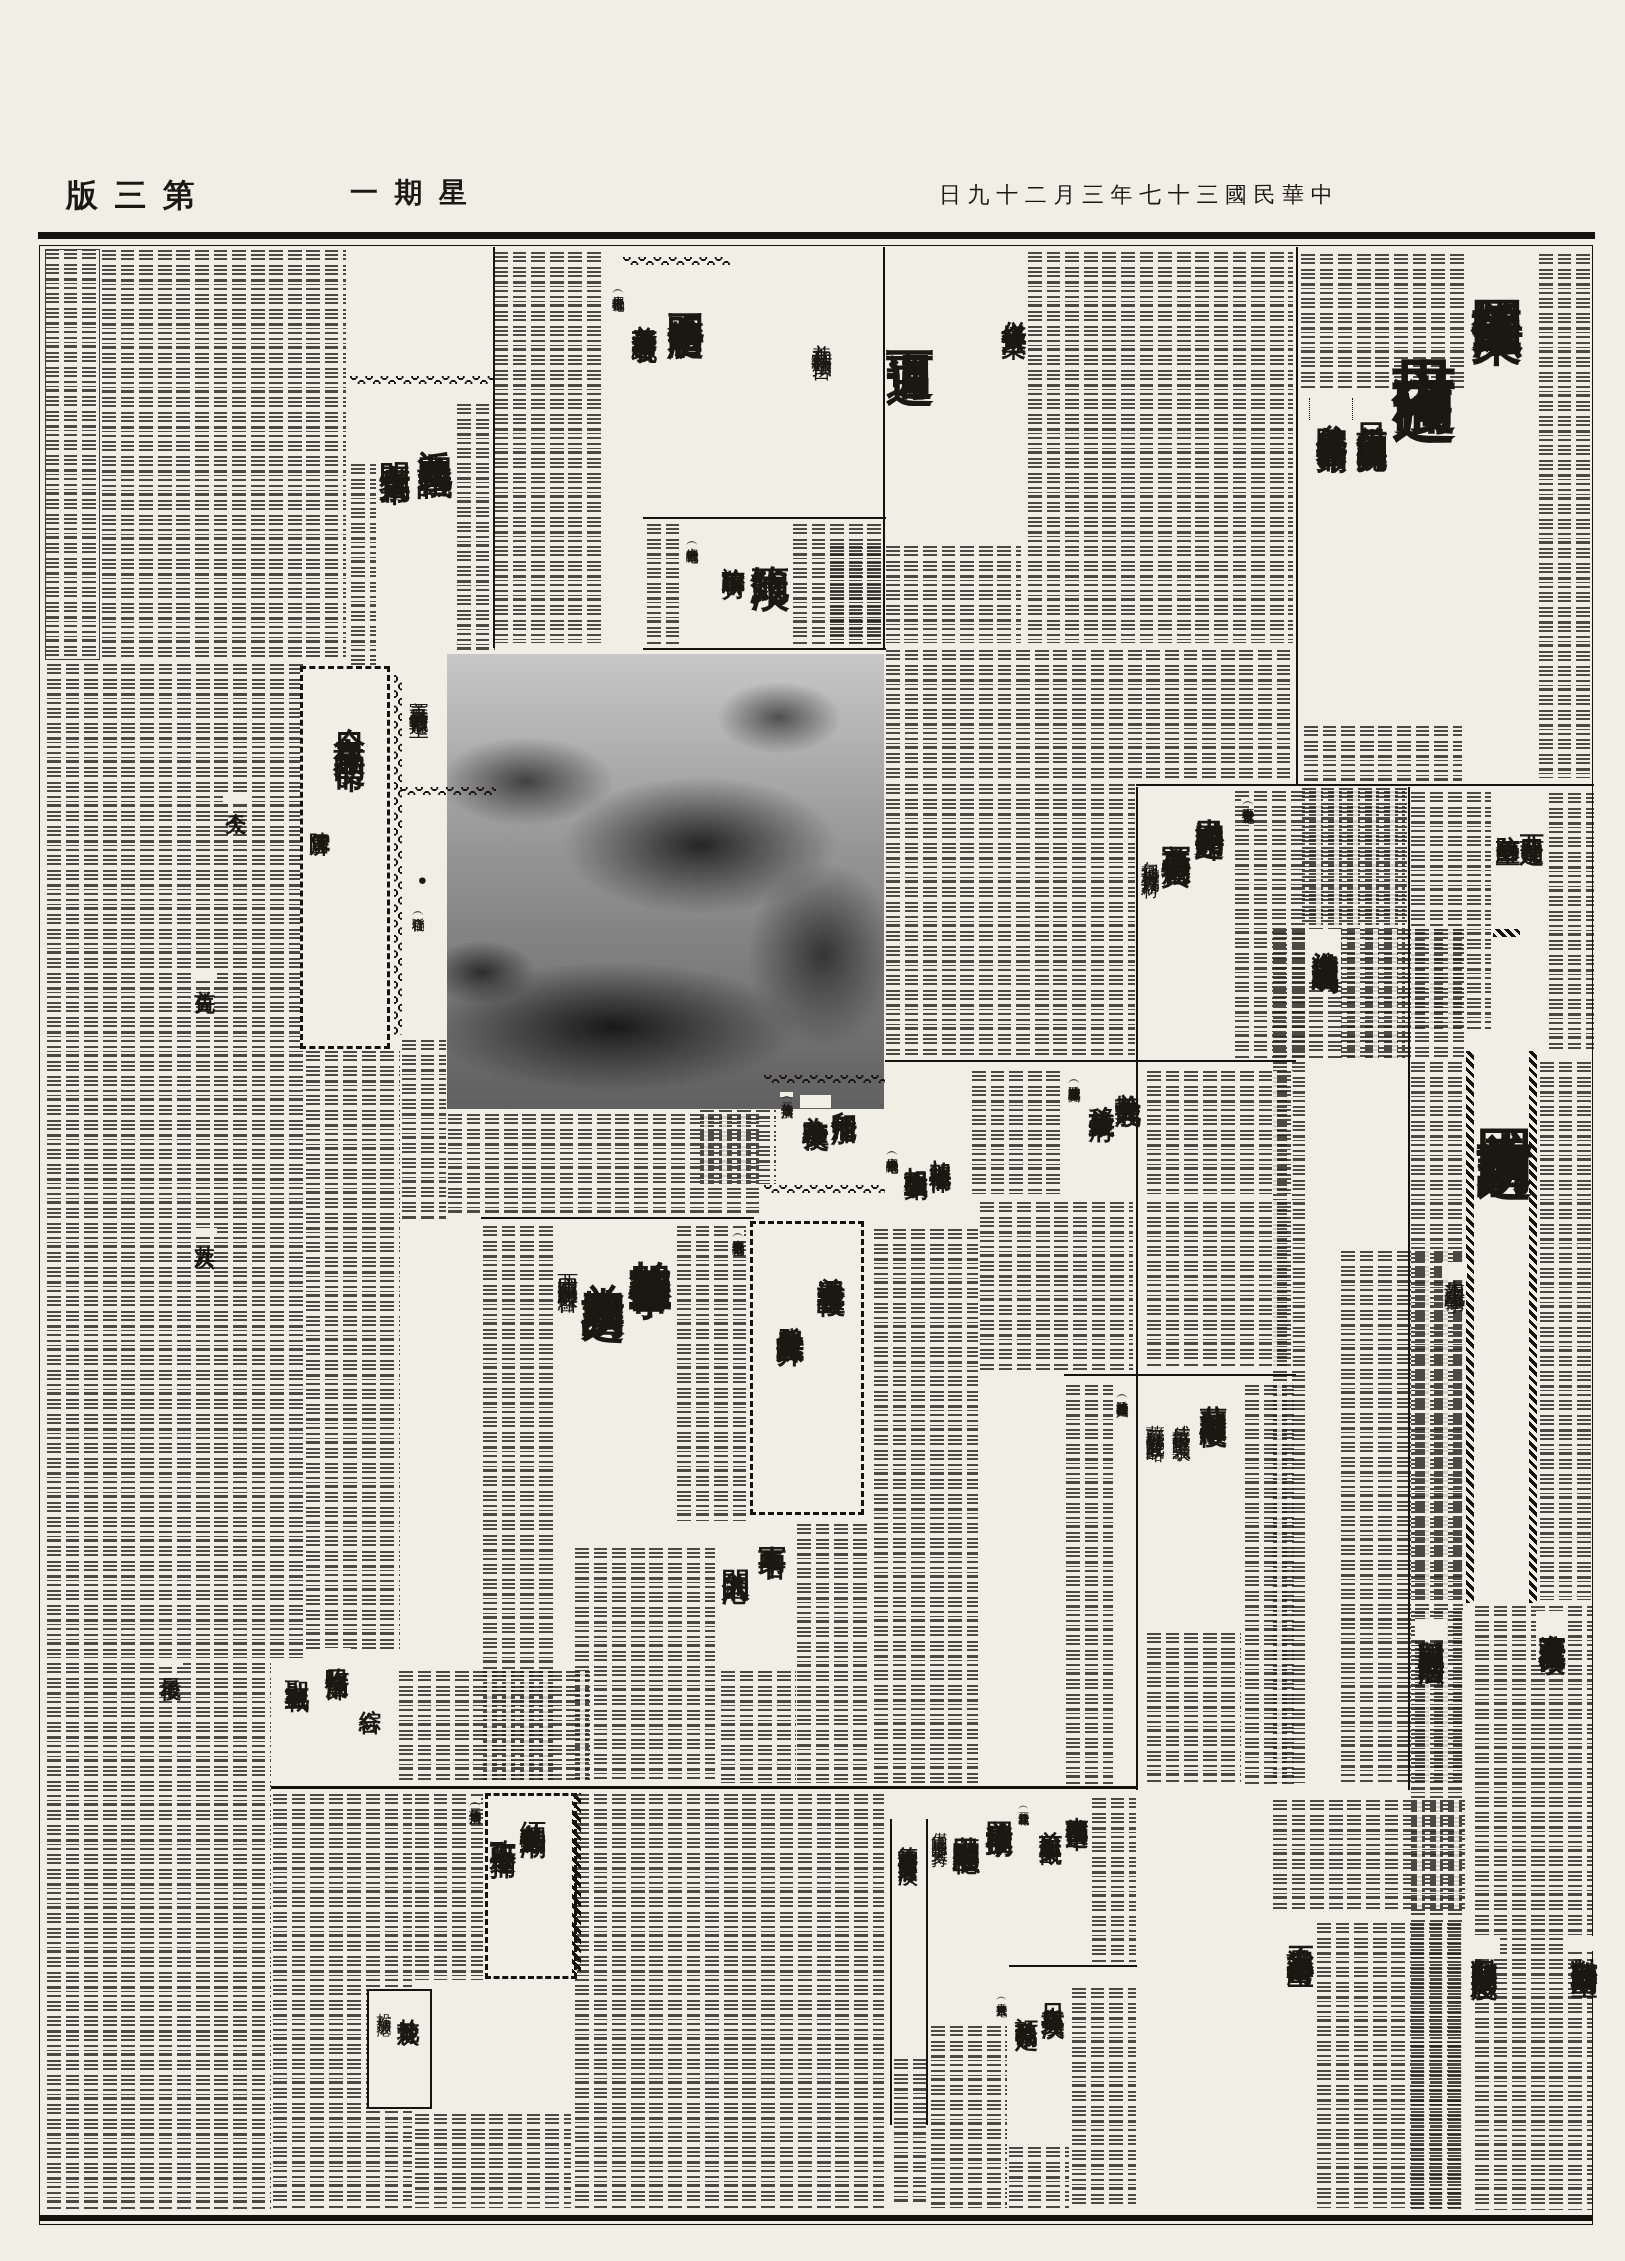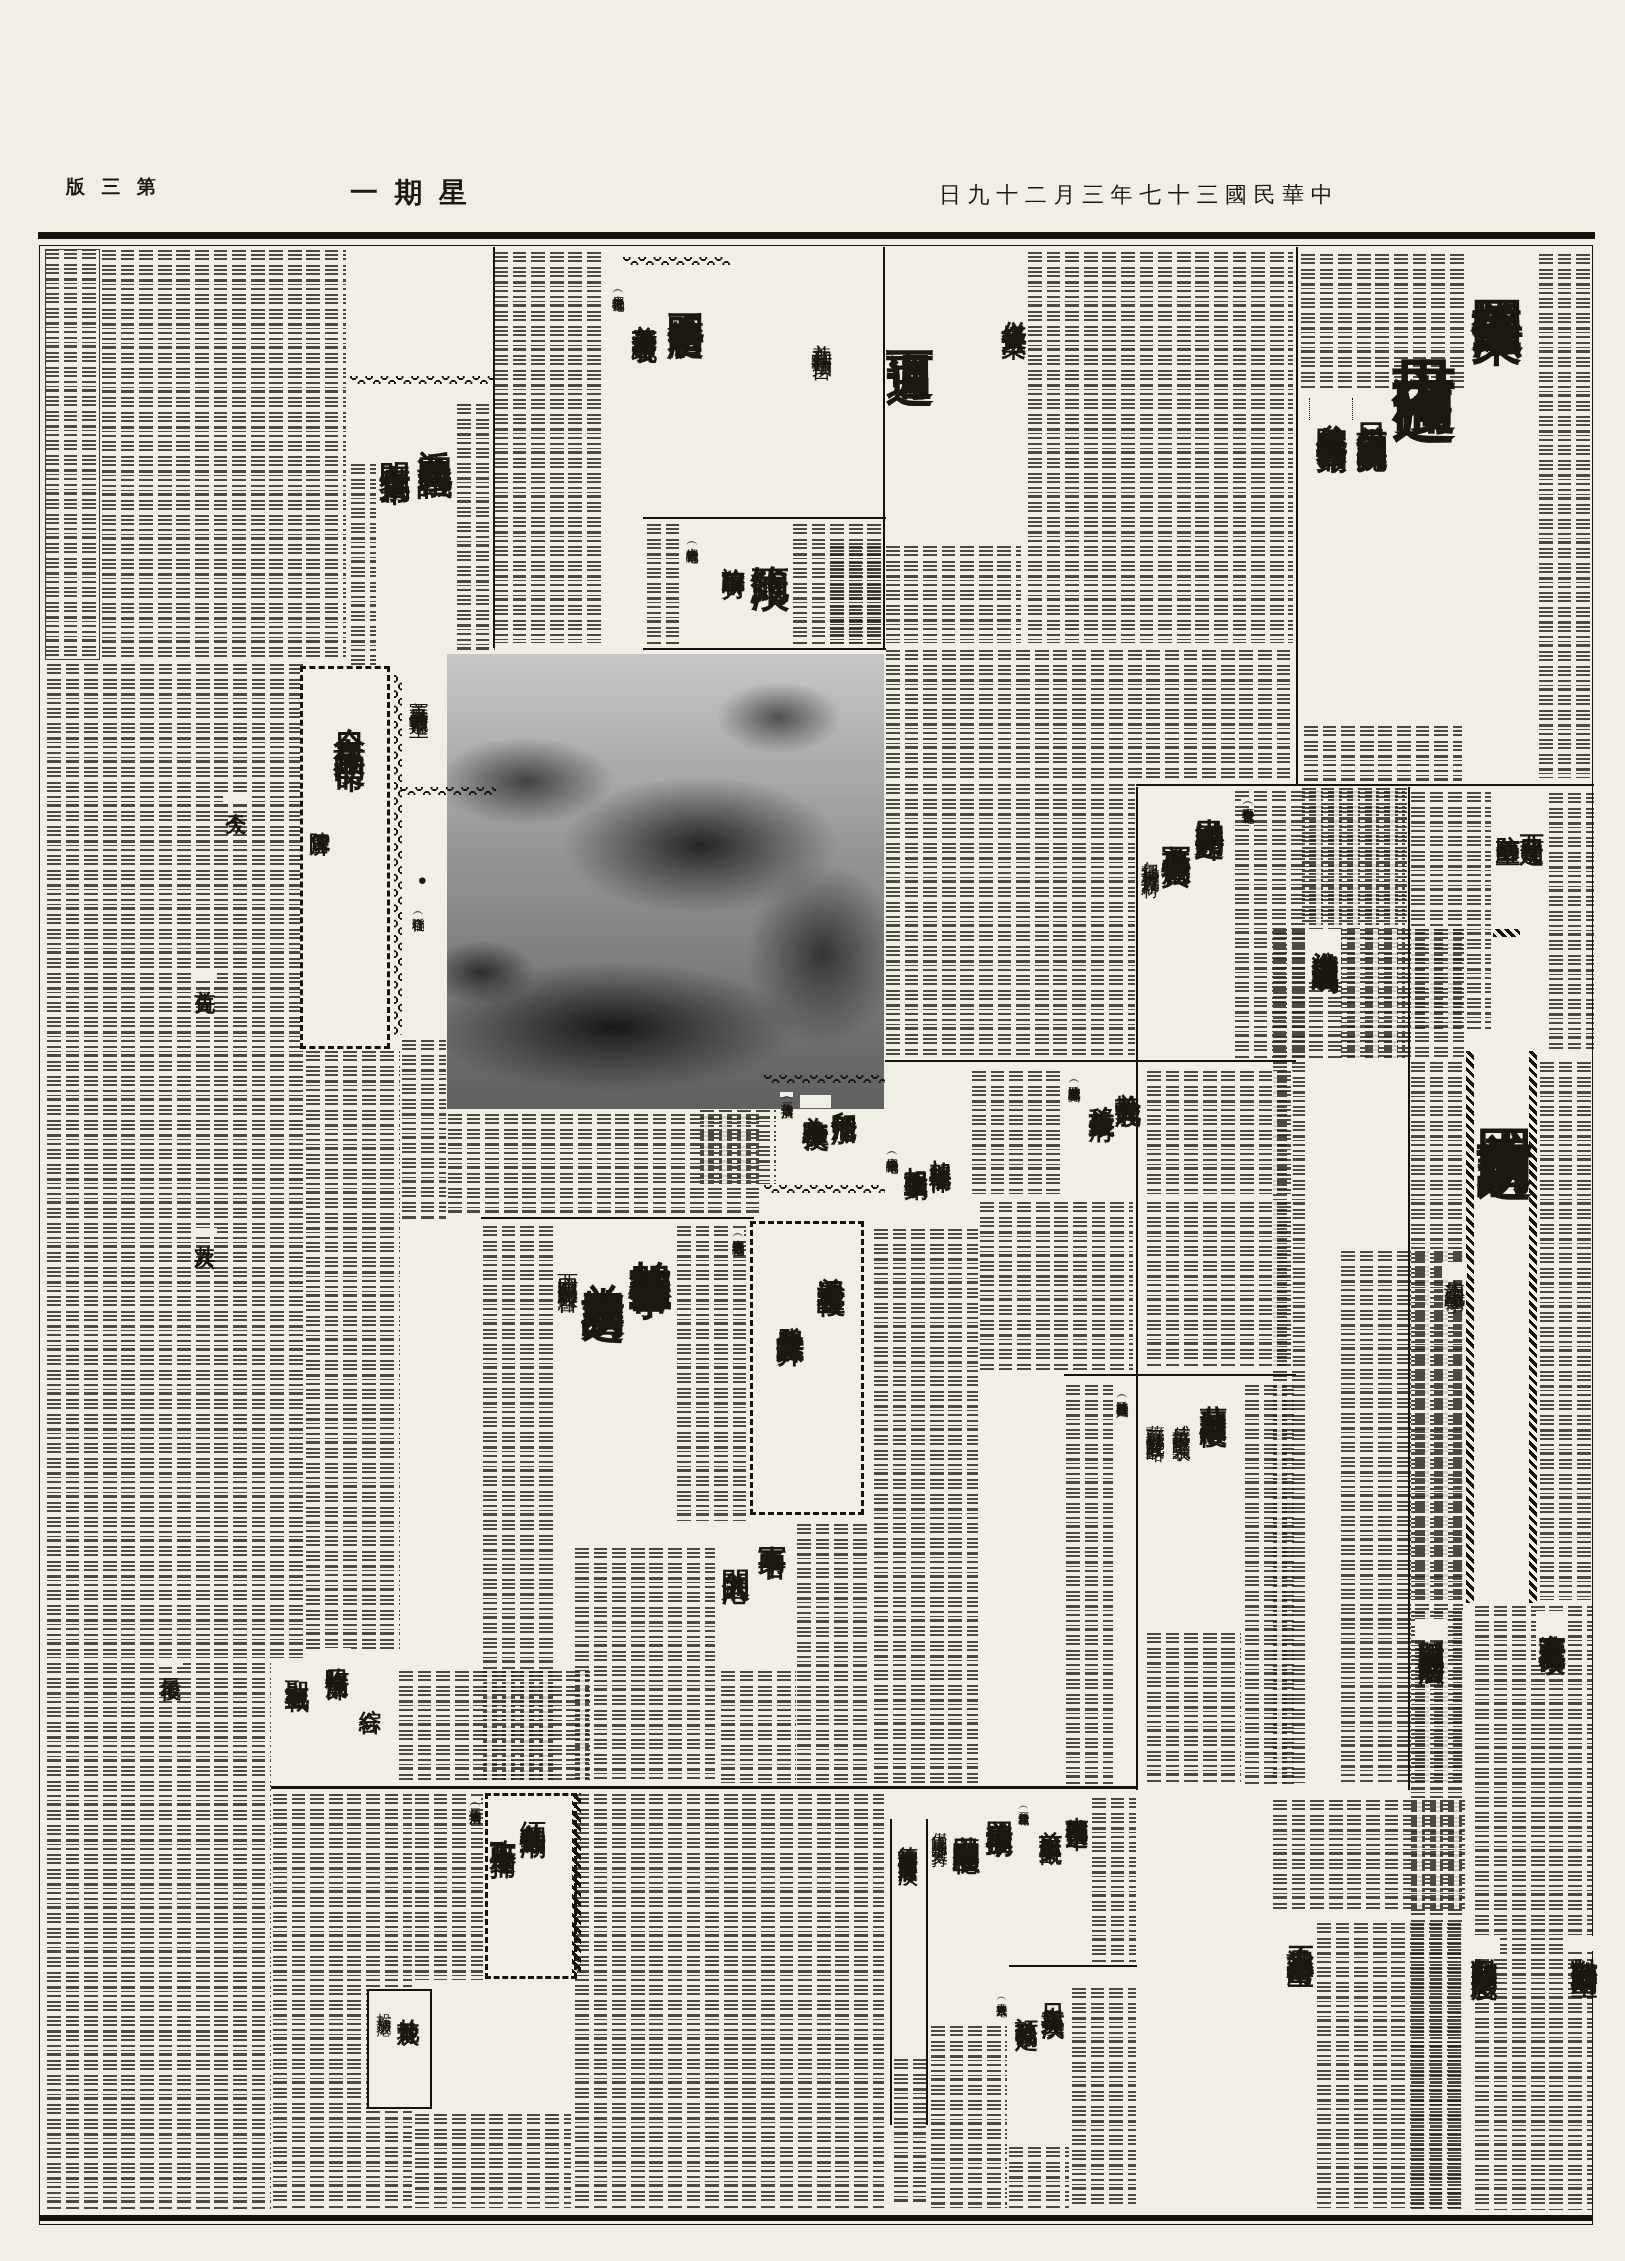--- a/index.html
+++ b/index.html
@@ -34,21 +34,21 @@
       radial-gradient(ellipse 262px 93px at 38% 82%, #23201a 0%, rgba(0,0,0,0) 70%),
       radial-gradient(ellipse 104px 60px at 76% 14%, #57534a 0%, rgba(0,0,0,0) 60%),
       radial-gradient(ellipse 82px 49px at 8% 70%, #35322c 0%, rgba(0,0,0,0) 65%),
       linear-gradient(180deg,#c7c2b4 0%,#97927f 45%,#66625a 100%);}
 </style>
 </head>
 <body>
 
 <div class="canvas">
 
-  <div class="h" style="left:66px;top:174px;font-size:19px;letter-spacing:16.4px;">版三第</div>
+  <div class="h" style="left:66px;top:174px;font-size:32px;letter-spacing:16.4px;">版三第</div>
   <div class="h" style="left:350px;top:174px;font-size:28px;letter-spacing:16.4px;">一期星</div>
   <div class="h light" style="left:939px;top:180px;font-size:22px;letter-spacing:6.6px;">日九十二月三年七十三國民華中</div>
   <div class="rule" style="left:38px;top:232px;width:1557px;height:6.6px;"></div>
   <div class="frame" style="left:39px;top:245px;width:1552px;height:1978px;"></div>
 
   <div class="tx" style="left:1539px;top:254px;width:52px;height:524px;"></div>
   <div class="v" style="left:1470px;top:256px;font-size:52px;">美國援華法案</div>
   <div class="v" style="left:1390px;top:306px;font-size:64px;letter-spacing:4.4px;">十日內可獲通過</div>
   <div class="v vp" style="left:1353px;top:398px;font-size:31px;">目前僅為調協兩院異見</div>
   <div class="v vp dotted-col" style="left:1309px;top:398px;font-size:31px;">參院外委會報告已撤銷</div>

